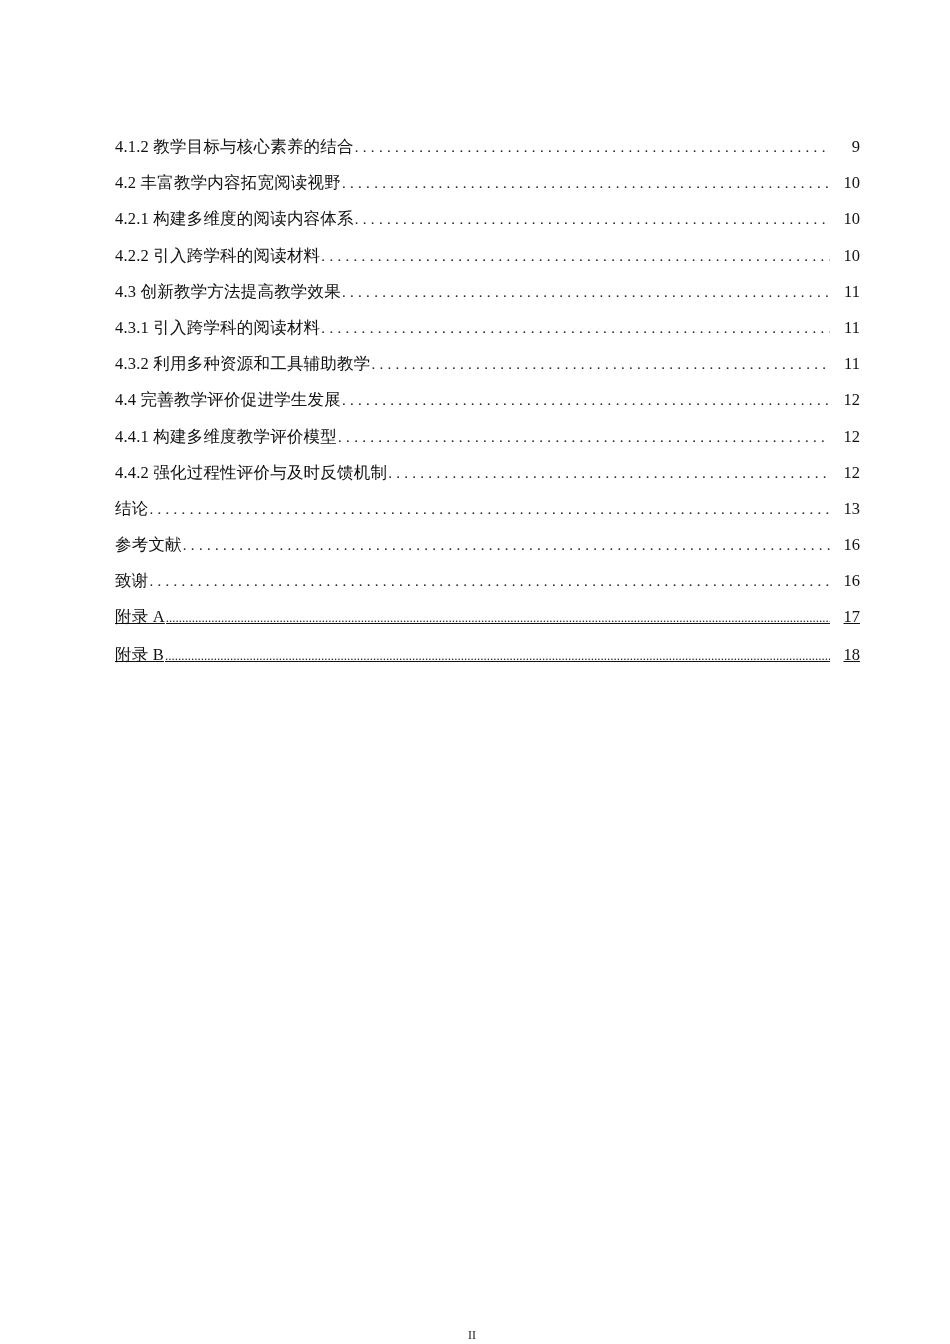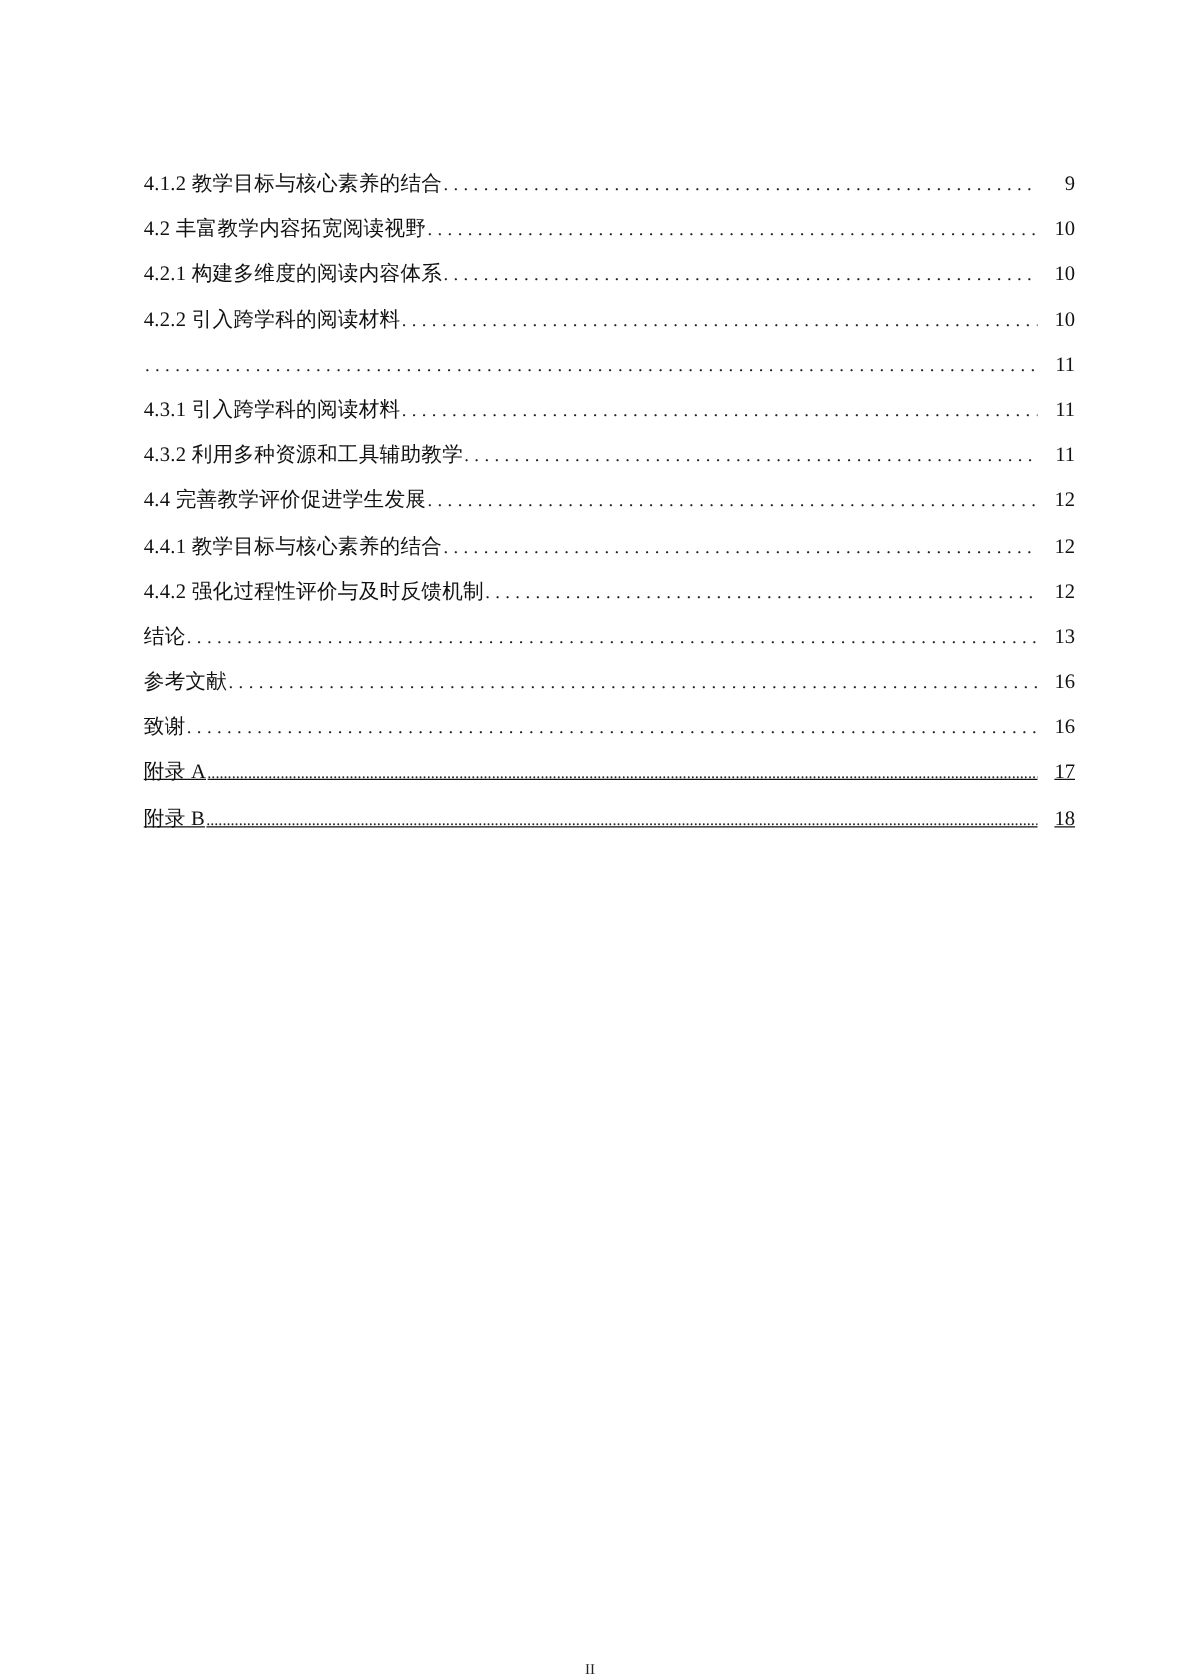--- a/index.html
+++ b/index.html
@@ -83,40 +83,41 @@
     <span class="toc-title">4.2.1  构建多维度的阅读内容体系</span>
     <span class="toc-leader">................................................................................................................</span>
     <span class="toc-page">10</span>
   </div>
   <div class="toc-row">
     <span class="toc-title">4.2.2   引入跨学科的阅读材料</span>
     <span class="toc-leader">................................................................................................................</span>
     <span class="toc-page">10</span>
   </div>
   <div class="toc-row">
+    <span class="toc-title">4.3 创新教学方法提高教学效果</span>
     <span class="toc-leader">................................................................................................................</span>
     <span class="toc-page">11</span>
   </div>
   <div class="toc-row">
     <span class="toc-title">4.3.1  引入跨学科的阅读材料</span>
     <span class="toc-leader">................................................................................................................</span>
     <span class="toc-page">11</span>
   </div>
   <div class="toc-row">
     <span class="toc-title">4.3.2  利用多种资源和工具辅助教学</span>
     <span class="toc-leader">................................................................................................................</span>
     <span class="toc-page">11</span>
   </div>
   <div class="toc-row">
     <span class="toc-title">4.4  完善教学评价促进学生发展</span>
     <span class="toc-leader">................................................................................................................</span>
     <span class="toc-page">12</span>
   </div>
   <div class="toc-row">
-    <span class="toc-title">4.4.1  教学目标与核心素养的结合</span>
+    <span class="toc-title">4.4.1  构建多维度教学评价模型</span>
     <span class="toc-leader">................................................................................................................</span>
     <span class="toc-page">12</span>
   </div>
   <div class="toc-row">
     <span class="toc-title">4.4.2  强化过程性评价与及时反馈机制</span>
     <span class="toc-leader">................................................................................................................</span>
     <span class="toc-page">12</span>
   </div>
   <div class="toc-row">
     <span class="toc-title">结论</span>

